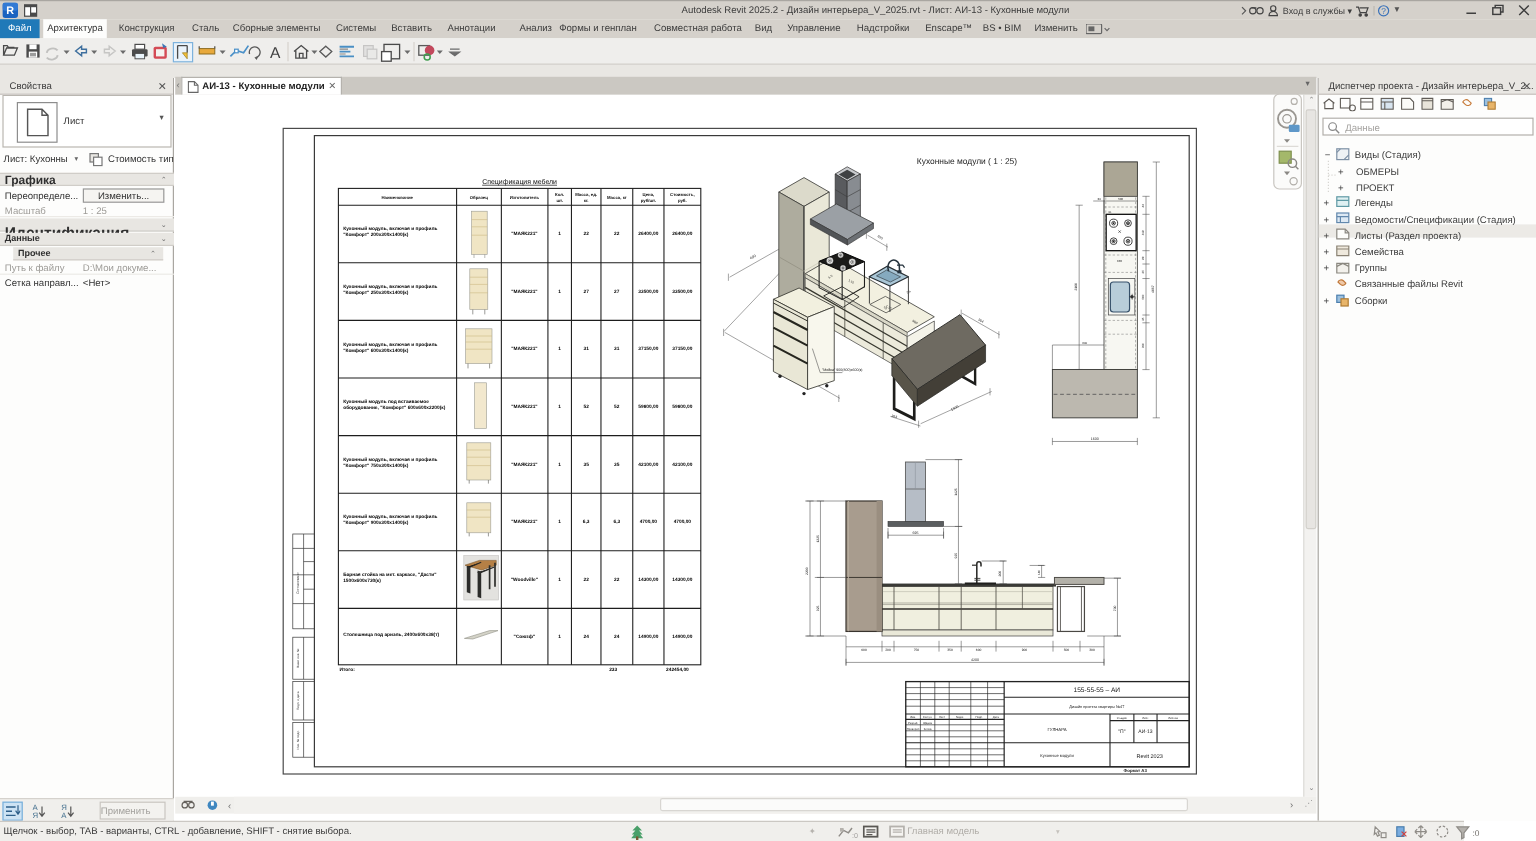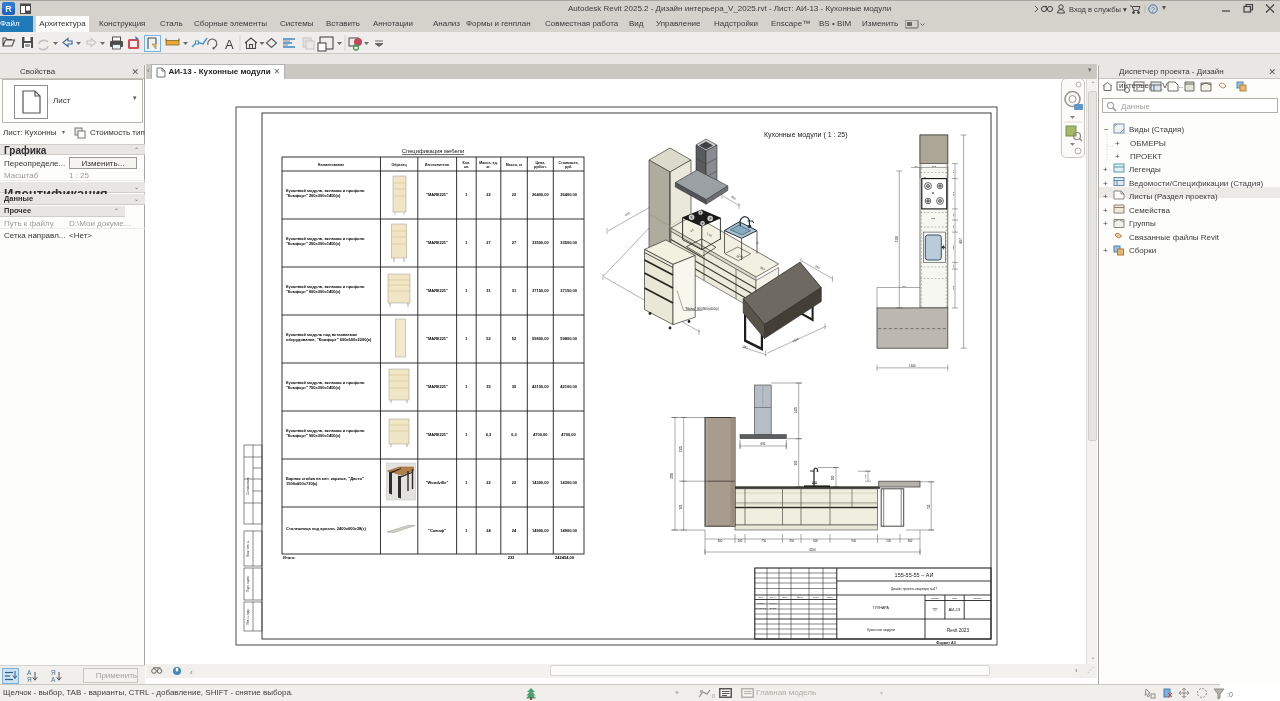--- a/index.html
+++ b/index.html
@@ -4,25 +4,25 @@
 *{margin:0;padding:0;box-sizing:border-box}
 html,body{width:1280px;height:701px;overflow:hidden}
 body{font-family:"Liberation Sans",sans-serif;background:#fff;position:relative;font-size:8px;color:#3b3b3b}
 .abs{position:absolute}
 
 #titlebar{left:0;top:0;width:1280px;height:16px;background:#d5d1cb;border-top:1px solid #a9a6a1}
 #tabrow{left:0;top:16px;width:1280px;height:16px;background:#d5d1cb}
 #toolbar{left:0;top:32px;width:1280px;height:22px;background:#efeeec;border-bottom:1px solid #ccc9c4}
 #gapstrip{left:0;top:54px;width:1280px;height:11px;background:#e9e7e3}
 .tab{position:absolute;top:0;height:16px;line-height:16px;color:#3b3b3b;font-size:8px}
-#filetab{left:0;width:33px;background:#2079b8;color:#fff;}
+#filetab{left:0;width:33px;background:#2079b8;color:#fff;text-align:center}
 #archtab{left:36px;width:53px;background:#fdfdfc;text-align:center;color:#333}
 
 #propPanel{left:0;top:65px;width:145px;height:619px;background:#fdfdfc;border-right:1px solid #a9a6a1}
-.phead{position:absolute;left:0;top:0;width:100%;height:14px;background:#e9e7e3;border-bottom:1px solid #c6c3be;color:#3a3a3a;font-size:8px;line-height:14px;padding-left:20px}
+.phead{position:absolute;left:0;top:0;width:100%;height:14px;background:#e9e7e3;border-bottom:1px solid #c6c3be;color:#3a3a3a;font-size:8px;line-height:14px;padding-left:8px}
 
 #tabband{left:146px;top:64px;width:951px;height:15px;background:#cbc8c2}
 #viewtab{position:absolute;left:4.5px;top:0;width:134px;height:15px;background:#fff;border:1px solid #b5b2ad;border-bottom:none;font-size:8px;font-weight:bold;line-height:14px;color:#222}
 #canvas{left:146px;top:79px;width:940px;height:585px;background:#fff}
 #vscroll{left:1086px;top:79px;width:11px;height:585px;background:#f3f2f0;border-left:1px solid #dddbd7}
 #hscrollrow{left:146px;top:664px;width:951px;height:14px;background:#f0efec}
 
 #browser{left:1098px;top:65px;width:182px;height:619px;background:#fdfdfc;border-left:1px solid #a9a6a1}
 
 #statusbar{left:0;top:684px;width:1220px;height:17px;background:#f0efec;border-top:1px solid #cbc8c3}
@@ -208,21 +208,21 @@
       <span class="abs" style="left:69px;top:1px;color:#9d9b97">1 : 25</span>
     </div>
   <div class="abs" style="left:0;top:117px;width:145px;height:11px;background:#e8e6e2;border-bottom:1px solid #d0cdc8">
       <b style="position:absolute;left:4px;top:4px;font-size:13px;color:#2f2f2f">Идентификация</b>
       <span style="position:absolute;right:6px;top:1px;font-size:6px;color:#666">⌄</span>
     </div>
   <div class="abs" style="left:0;top:129px;width:145px;height:11px;background:#e8e6e2;border-bottom:1px solid #d0cdc8">
       <b style="position:absolute;left:4px;top:0;font-size:7.5px;color:#2f2f2f">Данные</b>
       <span style="position:absolute;right:6px;top:1px;font-size:6px;color:#666">⌄</span>
     </div>
-  <div class="abs" style="left:0;top:141px;width:125px;height:11px;background:#e8e6e2;border-bottom:1px solid #d0cdc8">
+  <div class="abs" style="left:11px;top:141px;width:125px;height:11px;background:#e8e6e2;border-bottom:1px solid #d0cdc8">
       <b style="position:absolute;left:4px;top:0;font-size:7.5px;color:#2f2f2f">Прочее</b>
       <span style="position:absolute;right:6px;top:1px;font-size:6px;color:#666">⌃</span>
     </div>
   <div class="abs" style="left:0;top:153px;width:145px;height:11px;border-bottom:1px solid #eceae6">
       <span class="abs" style="left:4px;top:1px;color:#9d9b97">Путь к файлу</span>
       <span class="abs" style="left:69px;top:1px;color:#9d9b97">D:\Мои докуме...</span>
     </div>
   <div class="abs" style="left:0;top:165px;width:145px;height:12px">
       <span class="abs" style="left:4px;top:1px;color:#333">Сетка направл...</span>
       <span class="abs" style="left:69px;top:1px;color:#333">&lt;Нет&gt;</span>
@@ -243,21 +243,21 @@
           <text x="0" y="6">А</text>
           <text x="0" y="13">Я</text>
         </g>
         <path d="M8 3 v8 m-2.3 -2.8 l2.3 3 2.3 -3" stroke="#555" fill="none"></path>
       <g font-family="Liberation Sans" font-size="6.5" fill="#44708f">
           <text x="24" y="6">Я</text>
           <text x="24" y="13">А</text>
         </g>
         <path d="M32 3 v8 m-2.3 -2.8 l2.3 3 2.3 -3" stroke="#555" fill="none"></path>
     </svg>
-    <div class="abs" style="left:83px;top:2px;width:55px;height:15px;background:#f3f2ef;border:1px solid #c8c5c0;color:#a3a19d;text-align:right;line-height:14px">Применить</div>
+    <div class="abs" style="left:83px;top:2px;width:55px;height:15px;background:#f3f2ef;border:1px solid #c8c5c0;color:#a3a19d;text-align:left;line-height:14px">Применить</div>
   </div>
 </div>
 <div class="abs" id="tabband">
   <span class="abs" style="left:1px;top:2px;color:#777;font-size:8px">‹</span>
   <div id="viewtab">
     <svg class="abs" style="left:3px;top:2px" width="11" height="11" viewBox="0 0 11 11">
         <path d="M2 1 h5 l3 3 v6 h-8 z M7 1 v3 h3" fill="#fff" stroke="#666" stroke-width="0.9"></path>
       </svg>
     <span class="abs" style="left:17px;top:0">АИ-13 - Кухонные модули</span>
     <span class="abs" style="left:122px;top:0;color:#666;font-weight:normal">✕</span>

